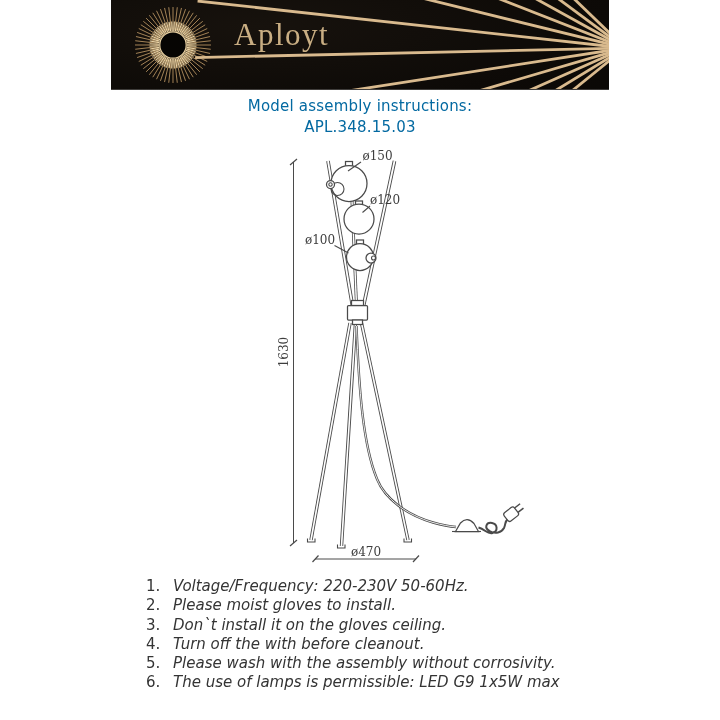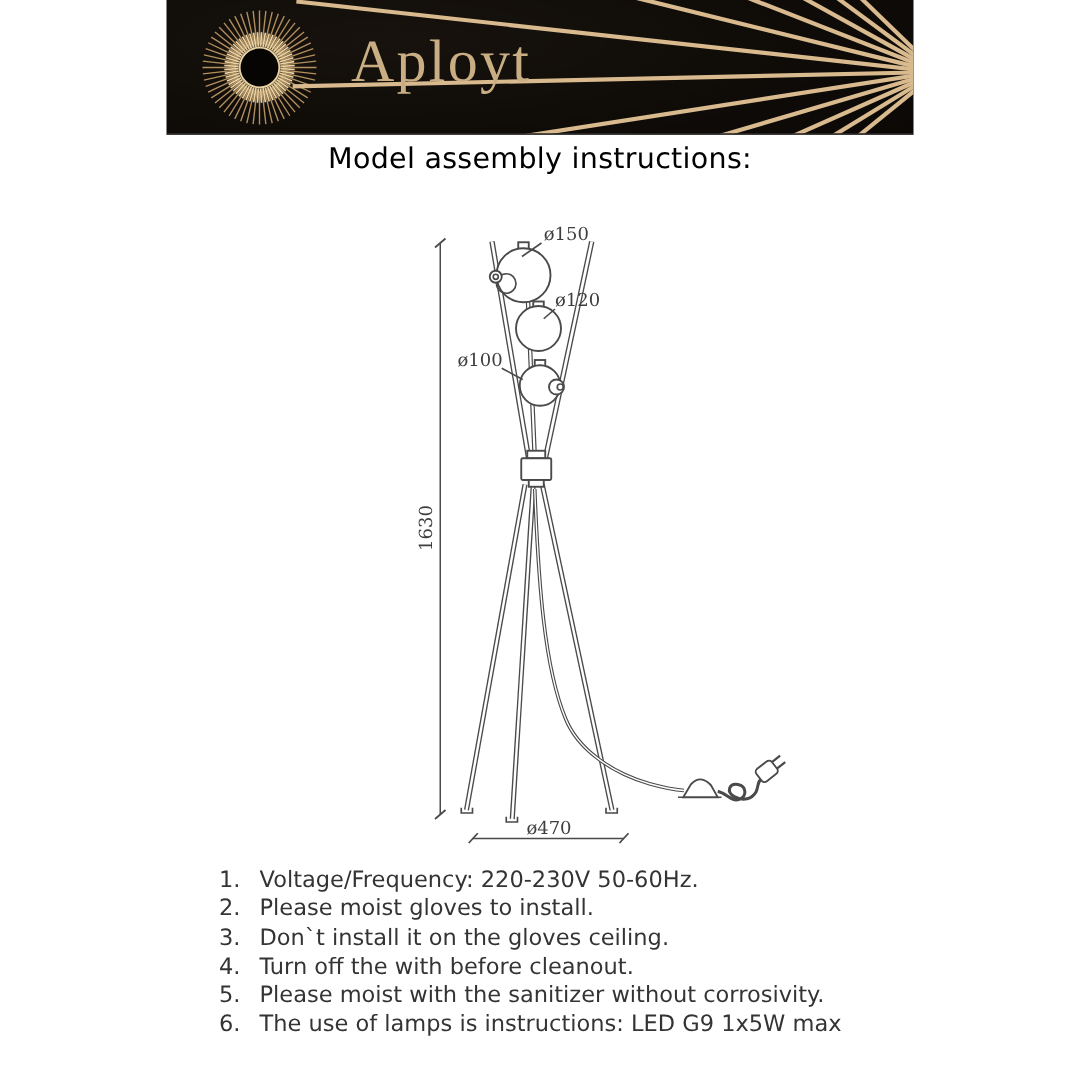--- a/index.html
+++ b/index.html
@@ -9,40 +9,40 @@
   }
   
   .banner{
     position:absolute;left:111px;top:0;width:498px;height:89px;
     background:radial-gradient(120% 160% at 30% 30%, #17120d 0%, #0d0a07 55%, #080604 100%);
     overflow:hidden;border-bottom:1px solid rgba(120,120,120,.45);
   }
   .banner svg{position:absolute;left:0;top:0;}
   .brand-name{
     position:absolute;left:123px;top:17px;
-    font-family:"Liberation Serif",serif;font-size:40px;font-weight:400;
+    font-family:"Liberation Serif",serif;font-size:31px;font-weight:400;
     letter-spacing:1.5px;color:#c9ae83;
   }
   
   .title-block{position:absolute;left:0;top:96px;width:720px;text-align:center;}
-  .title-line{font-size:19px;line-height:21px;color:#000000;letter-spacing:.2px;}
+  .title-line{font-size:15px;line-height:21px;color:#0369a1;letter-spacing:.2px;}
   
   .drawing{position:absolute;left:265px;top:142px;}
   .drawing .o{stroke:#4a4a4a;fill:none;}
   .drawing .thin{stroke:#4a4a4a;stroke-width:1.1;fill:none;}
   .drawing .wht{stroke:#ffffff;fill:none;}
   .drawing .part{fill:#ffffff;stroke:#4a4a4a;stroke-width:1.25;}
   .drawing text{
     font-family:"DejaVu Serif",serif;font-size:12px;fill:#3e3e3e;
   }
   
   .instructions{position:absolute;left:146px;top:577px;width:460px;}
   .ins-row{display:flex;font-size:15px;line-height:19.3px;color:#343434;}
   .ins-num{width:27px;flex:0 0 27px;}
-  .ins-text{flex:1;}
+  .ins-text{flex:1;font-style:italic;}
 </style>
 </head>
 <body>
 
 <div class="page">
 
   <div class="banner">
     <svg width="498" height="89" viewBox="0 0 498 89">
       <defs>
         <radialGradient id="glow" cx="50%" cy="50%" r="50%">
@@ -184,20 +184,21 @@
           <line x1="501.7445703050309" y1="41.23210202561611" x2="137.58323079737772" y2="-159.87115207036248"></line>
           <line x1="502.7394010105734" y1="39.6814117544307" x2="168.1387453247532" y2="-207.4994961139142"></line>
           <line x1="503.92924279525886" y1="38.274782813574035" x2="204.68388585438004" y2="-250.70309929736885"></line>
         </g>
     </svg>
     <div class="brand-name">Aployt</div>
   </div>
 
   <div class="title-block">
     <div class="title-line">Model assembly instructions:</div>
+    <div class="title-line">APL.348.15.03</div>
   </div>
 
   <svg class="drawing" width="270" height="430" viewBox="265 142 270 430">
 
     <g>
       <line class="o" stroke-width="1" x1="293.5" y1="162" x2="293.5" y2="543"></line>
       <line class="o" stroke-width="1.2" x1="290" y1="165" x2="297" y2="159"></line>
       <line class="o" stroke-width="1.2" x1="290" y1="546" x2="297" y2="540"></line>
       <text transform="rotate(-90 288 352)" x="288" y="352" text-anchor="middle" font-size="11.5">1630</text>
     </g>
@@ -287,21 +288,21 @@
     <div class="ins-row">
       <span class="ins-num">3.</span>
       <span class="ins-text">Don`t install it on the gloves ceiling.</span>
     </div>
     <div class="ins-row">
       <span class="ins-num">4.</span>
       <span class="ins-text">Turn off the with before cleanout.</span>
     </div>
     <div class="ins-row">
       <span class="ins-num">5.</span>
-      <span class="ins-text">Please moist with the sanitizer without corrosivity.</span>
+      <span class="ins-text">Please wash with the assembly without corrosivity.</span>
     </div>
     <div class="ins-row">
       <span class="ins-num">6.</span>
-      <span class="ins-text">The use of lamps is instructions: LED G9 1x5W max</span>
+      <span class="ins-text">The use of lamps is permissible: LED G9 1x5W max</span>
     </div>
   </div>
 
 </div>
 
 </body></html>

